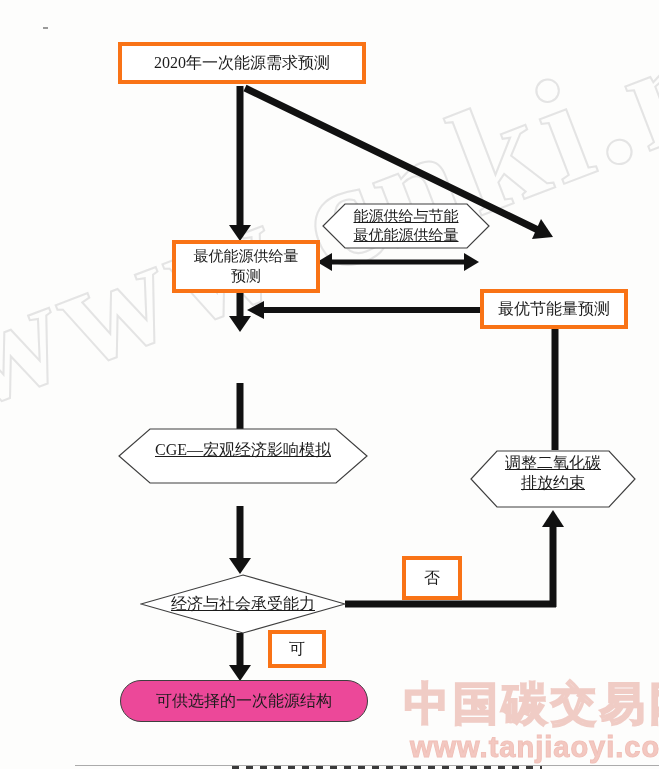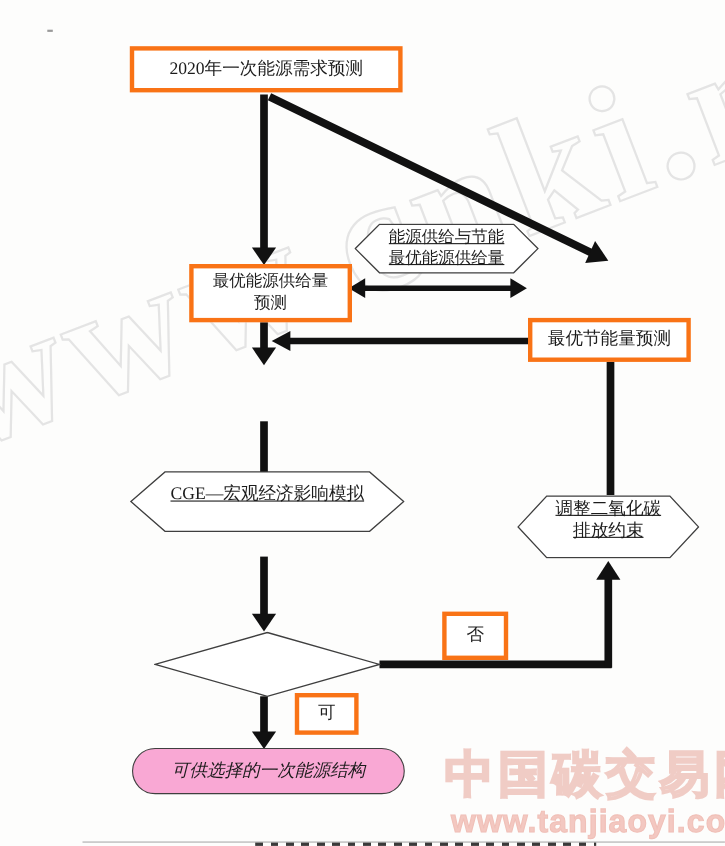--- a/index.html
+++ b/index.html
@@ -23,21 +23,21 @@
     color:#f3c3bb;-webkit-text-stroke:1px #efbab1;font-family:"Liberation Sans",sans-serif;}
   
   #connectors{position:absolute;left:0;top:0;z-index:2;pointer-events:none;}
   
   .node{position:absolute;z-index:3;box-sizing:border-box;display:flex;
     align-items:center;justify-content:center;text-align:center;line-height:1.28;}
   .rect{background:#fff;border:4px solid #f97316;}
   .shape{background:transparent;}
   .shape svg{position:absolute;left:0;top:0;}
   .shape .lbl{position:relative;z-index:1;text-decoration:underline;}
-  .stadium{background:#f9a8d4;border:1.5px solid #3f3f3f;border-radius:22px;font-style:italic;}
+  .stadium{background:#ec4899;border:1.5px solid #3f3f3f;border-radius:22px;}
   .fs16{font-size:16px;}
   .fs15{font-size:15px;}
   .caption{position:absolute;left:0;top:737px;width:659px;text-align:center;
     z-index:4;font-size:19px;font-weight:600;letter-spacing:1px;}
   .bottom-rule{position:absolute;left:75px;top:765px;width:584px;height:1px;
     background:#ababab;z-index:4;}
   .crop-strip{position:absolute;left:232px;top:766px;width:310px;height:3px;z-index:4;
     background:repeating-linear-gradient(90deg,#3a3a3a 0 7px,transparent 7px 14px);}
   .speck{position:absolute;left:43px;top:27px;width:5px;height:2px;background:#9a9a9a;z-index:3;}
 </style>
@@ -131,20 +131,21 @@
     <svg width="166" height="58">
       <polygon points="27,1 139,1 165,29 139,57 27,57 1,29" fill="#ffffff" stroke="#3f3f3f" stroke-width="1.2"></polygon>
     </svg>
     <div class="lbl"><span>调整二氧化碳</span><br><span>排放约束</span></div>
   </div>
 
   <div class="node shape fs16" style="left:140px;top:574px;width:206px;height:60px;">
     <svg width="206" height="60">
       <polygon points="103,1 205,30 103,59 1,30" fill="#ffffff" stroke="#3f3f3f" stroke-width="1.2"></polygon>
     </svg>
+    <div class="lbl">经济与社会承受能力</div>
   </div>
 
   <div class="node rect fs16" style="left:402px;top:556px;width:60px;height:44px;">否</div>
 
   <div class="node rect fs16" style="left:268px;top:630px;width:58px;height:38px;">可</div>
 
   <div class="node stadium fs16" style="left:120px;top:680px;width:248px;height:42px;">可供选择的一次能源结构</div>
 
   <div class="bottom-rule"></div>
   <div class="crop-strip"></div>

